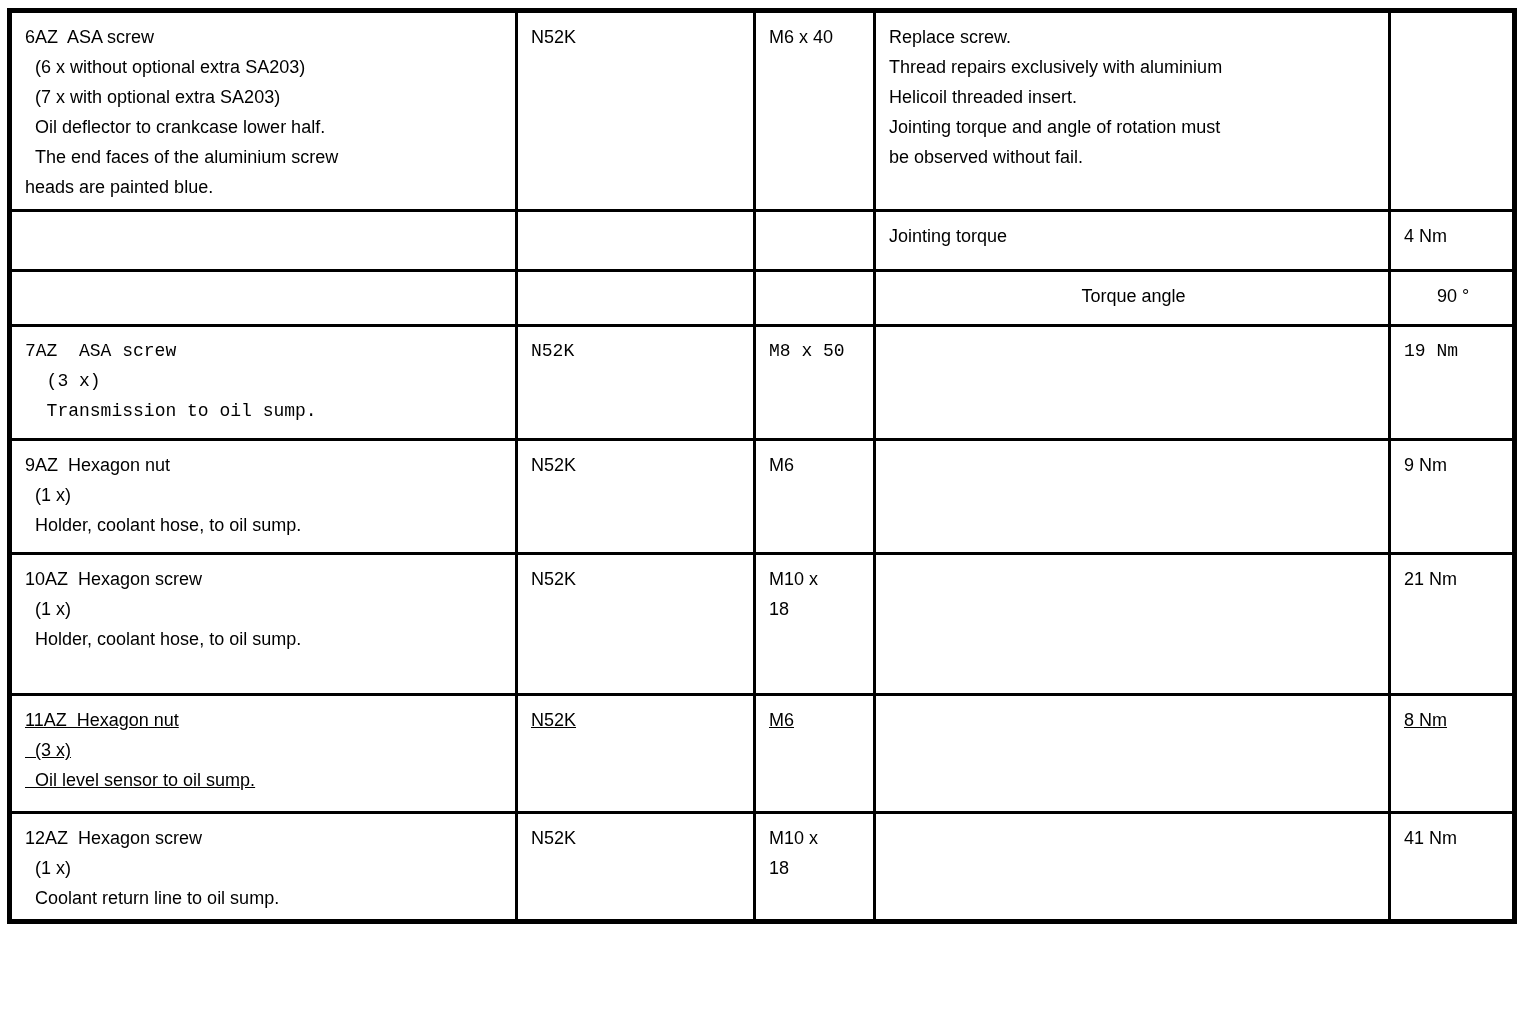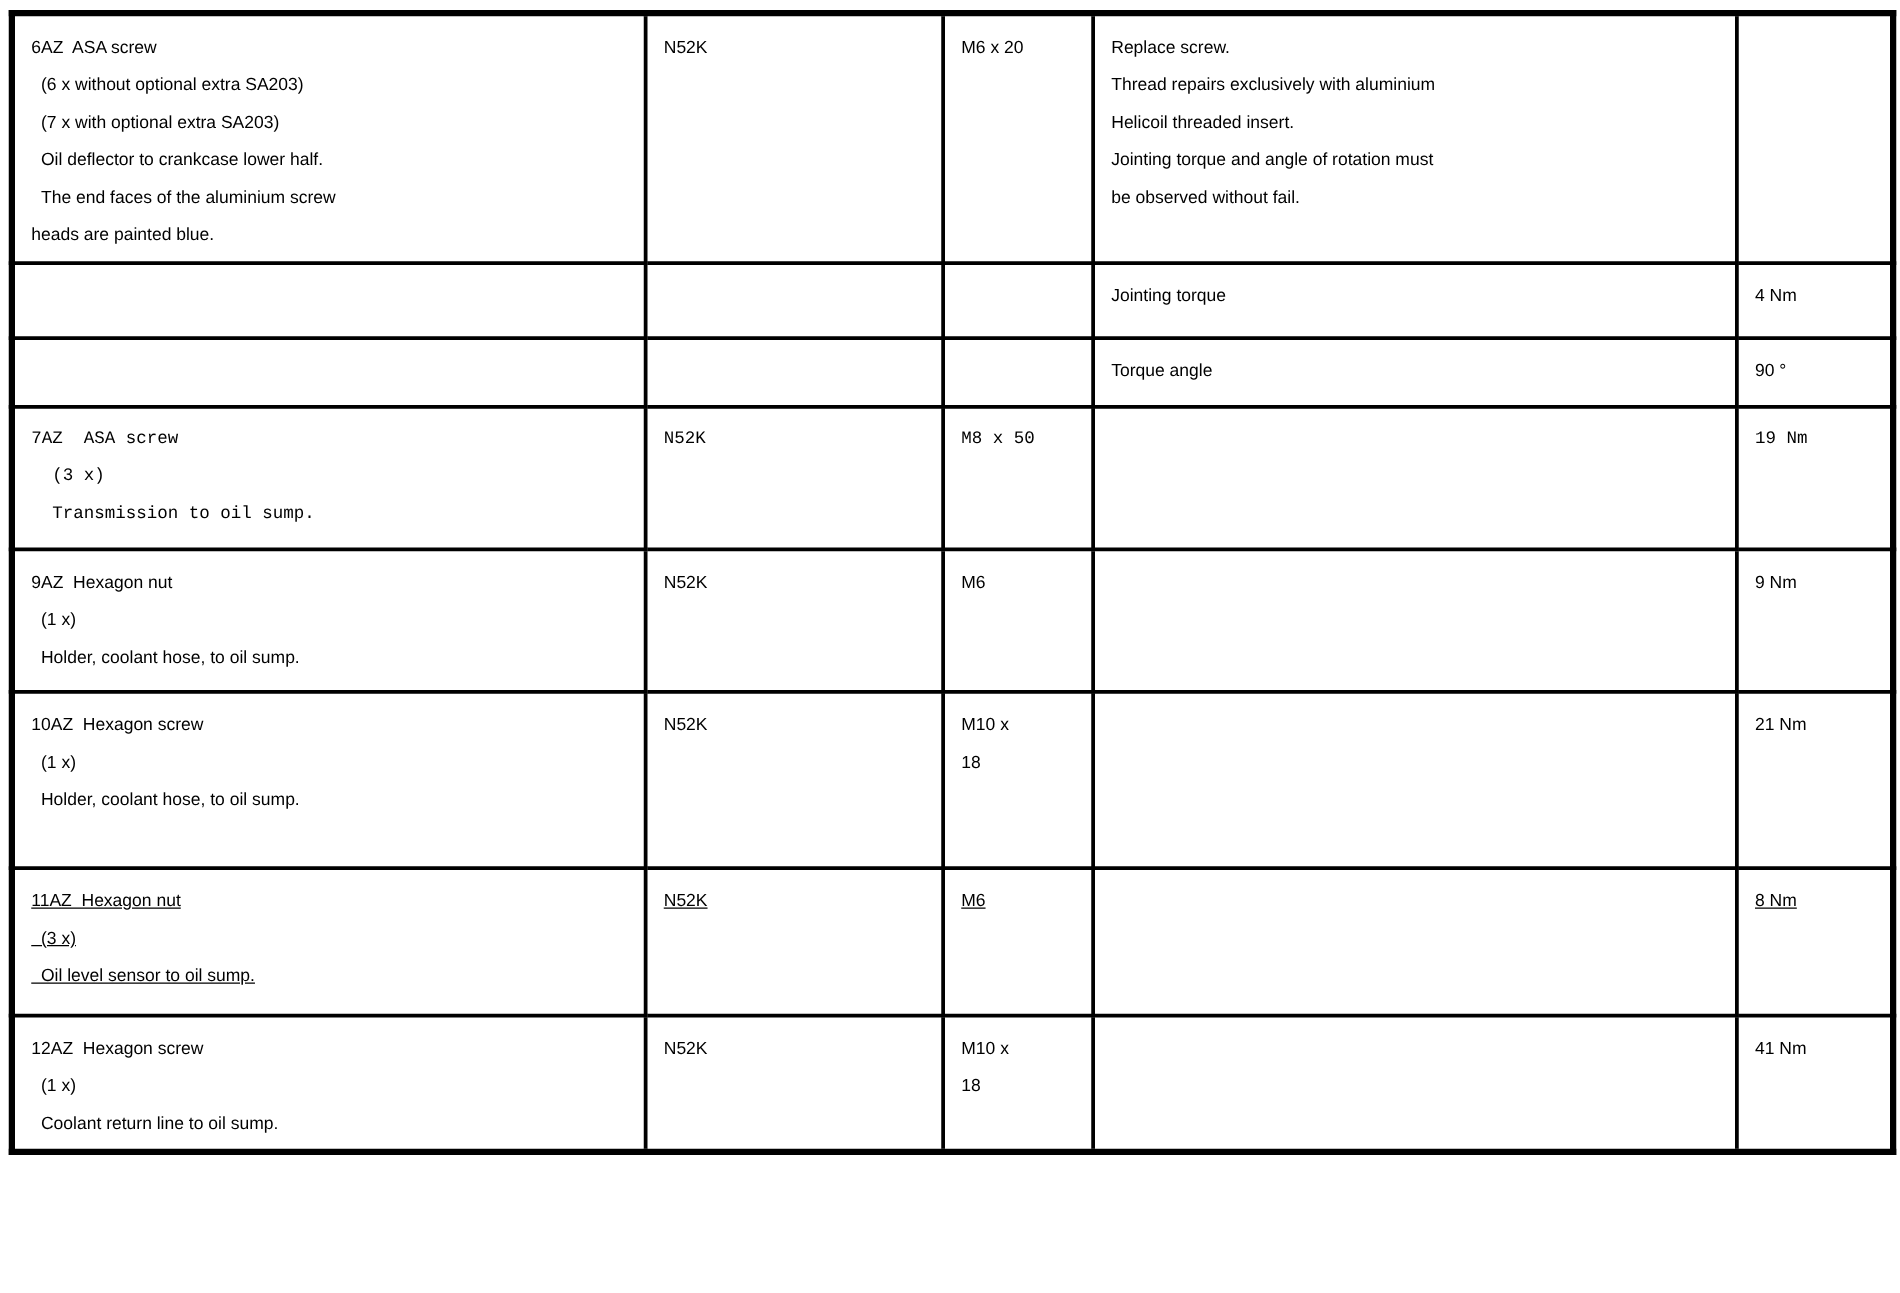--- a/index.html
+++ b/index.html
@@ -18,35 +18,35 @@
     border-collapse: collapse;
     table-layout: fixed;
     margin: 8px 7px;
     width: 1505px;
     border: 5px solid #000;
   }
   table.spec td {
     border: 3px solid #000;
     vertical-align: top;
     padding: 9px 10px 6px 13px;
-    font-size: 14px;
+    font-size: 18px;
     line-height: 30px;
     white-space: pre-wrap;
     overflow: hidden;
     box-sizing: border-box;
   }
   col.c1 { width: 507px; }
   col.c2 { width: 238px; }
   col.c3 { width: 120px; }
   col.c4 { width: 515px; }
   col.c5 { width: 125px; }
 
   tr.r0 { height: 200px; }
   tr.r1 { height: 60px; }
-  tr.r2 { height: 55px; }
+  tr.r2 { height: 55px; text-align: center; }
   tr.r3 { height: 114px; font-family: Liberation Mono, monospace; }
   tr.r4 { height: 146px; }
   tr.r5 { height: 114px; margin-top: 36px; }
   tr.r6 { height: 141px; }
   tr.r7 { height: 118px; text-decoration: underline; }
   tr.r8 { height: 104px; }
 </style>
 </head>
 <body>
 
@@ -60,21 +60,21 @@
   </colgroup>
   <tbody>
     <tr class="r0">
       <td>6AZ  ASA screw
   (6 x without optional extra SA203)
   (7 x with optional extra SA203)
   Oil deflector to crankcase lower half.
   The end faces of the aluminium screw
 heads are painted blue.</td>
       <td>N52K</td>
-      <td>M6 x 20</td>
+      <td>M6 x 40</td>
       <td>Replace screw.
 Thread repairs exclusively with aluminium
 Helicoil threaded insert.
 Jointing torque and angle of rotation must
 be observed without fail.</td>
       <td></td>
     </tr>
     <tr class="r1">
       <td></td>
       <td></td>

